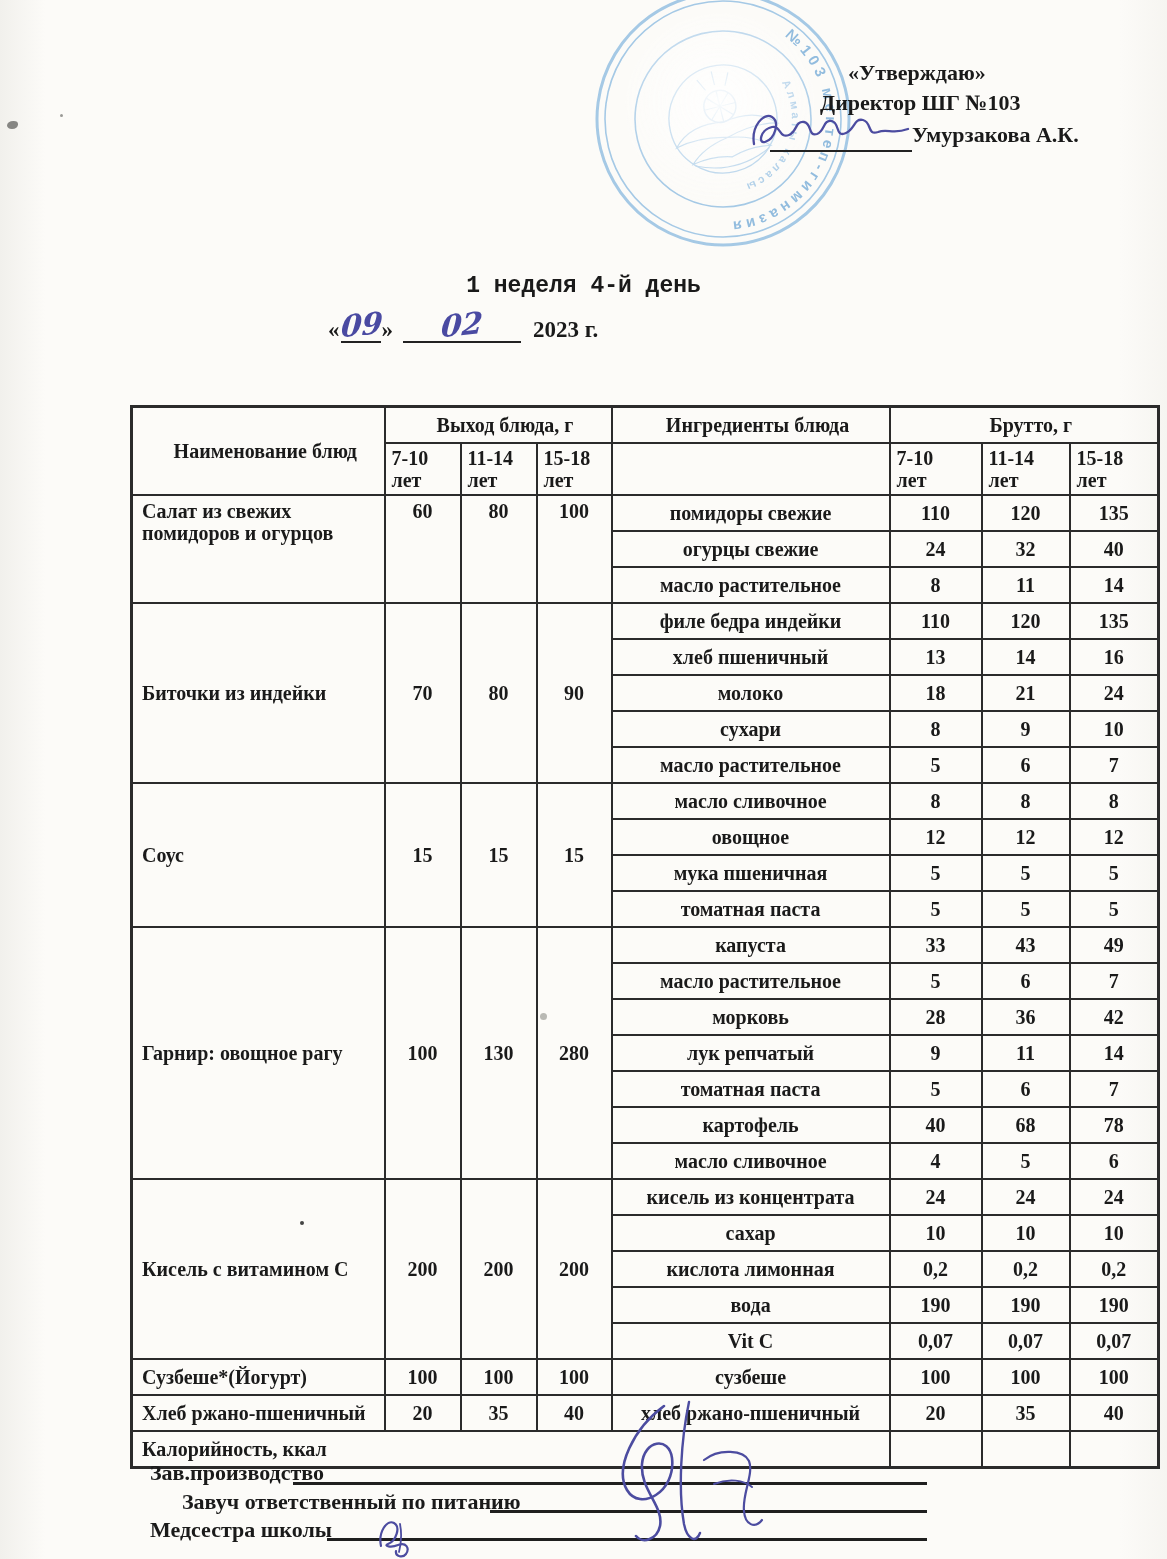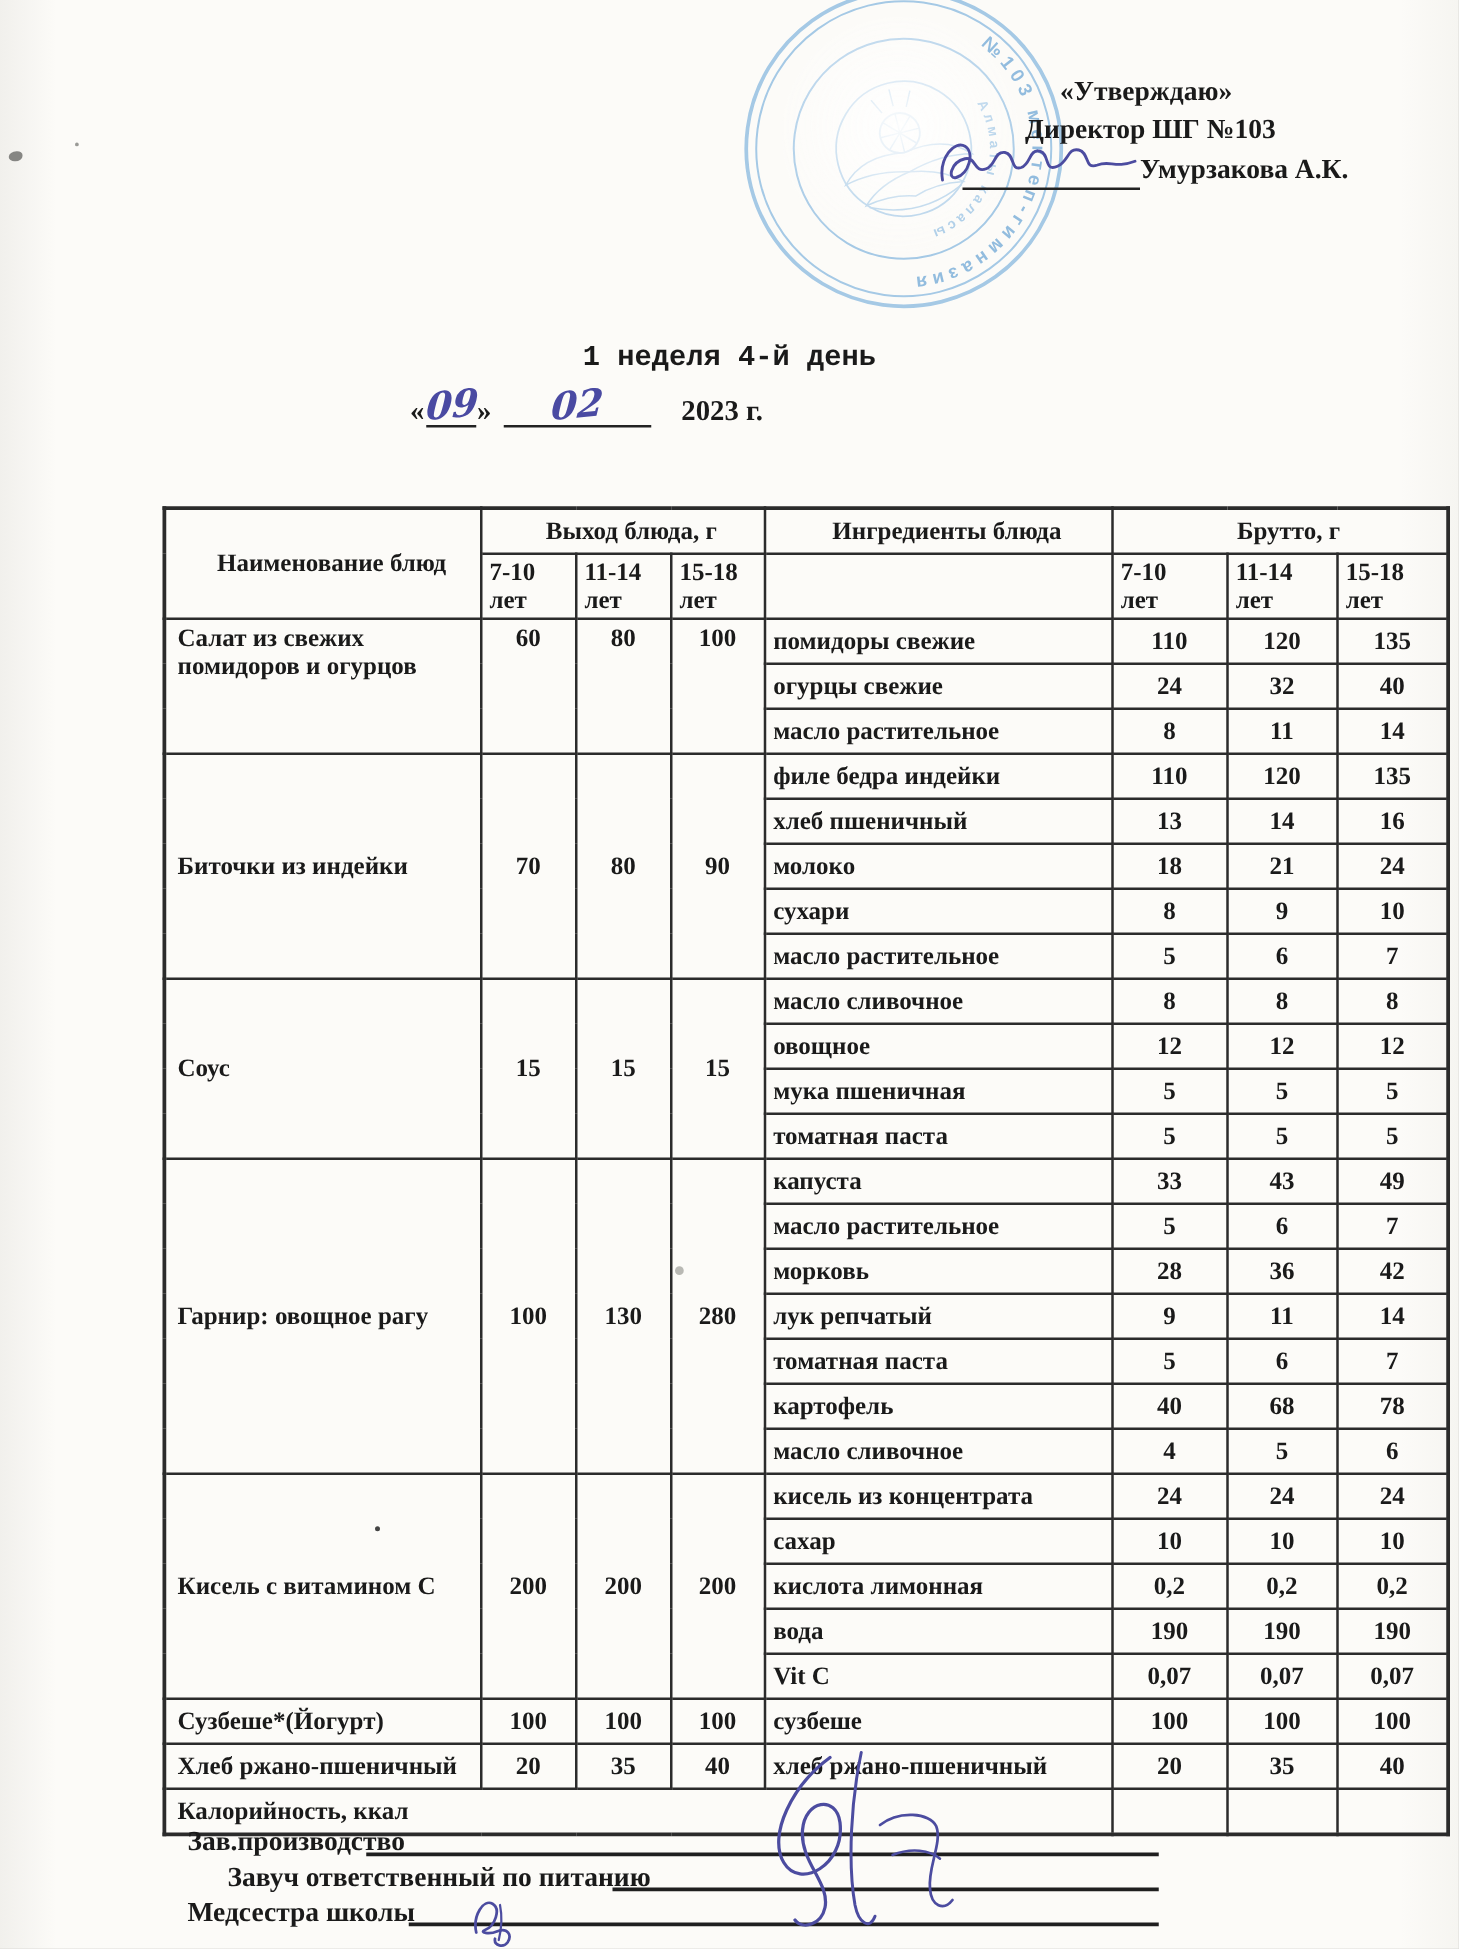--- a/index.html
+++ b/index.html
@@ -15,37 +15,37 @@
   
   .approve-line{position:absolute;font-weight:bold;font-size:22px;white-space:nowrap;}
   .sig-director{position:absolute;left:748px;top:108px;width:168px;height:46px;}
   .sig-underline{position:absolute;left:770px;top:118px;width:142px;height:32px;border-bottom:2.5px solid #222;}
   
   .day-title{position:absolute;left:0;top:273px;width:100%;text-align:center;font-weight:bold;font-size:23px;font-family:Liberation Mono, monospace;}
   .menu-title{position:absolute;left:322px;top:314px;font-weight:bold;font-size:23px;display:flex;align-items:flex-end;white-space:nowrap;}
   .hand{font-family:"DejaVu Serif", serif;font-style:italic;font-weight:bold;color:#4a4aa2;font-size:30px;line-height:22px;display:inline-block;transform:rotate(-6deg) skewX(-10deg);}
   .day-slot{display:inline-block;width:40px;text-align:center;border-bottom:2.5px solid #222;margin:0 1px;}
   .month-slot{display:inline-block;width:118px;text-align:center;border-bottom:2.5px solid #222;margin:0 12px 0 10px;}
-  .year{margin-left:12px;}
+  .year{margin-left:0;}
   
   .menu-table{
     position:absolute;left:130px;top:405px;width:1027px;
     border-collapse:collapse;table-layout:fixed;
     border:3px solid #2b2b2b;
   }
   .menu-table td{
     border:2px solid #2b2b2b;
     font-weight:bold;font-size:20px;line-height:1.12;
     padding:2px 6px;height:30px;vertical-align:middle;overflow:hidden;
   }
   .menu-table td.hdr{text-align:center;padding-left:20px;}
   .menu-table td.age{text-align:left;white-space:pre-line;height:46px;}
   .menu-table td.dish{padding-left:9px;}
   .menu-table td.vtop{vertical-align:top;padding-top:4px;}
-  .menu-table td.ing{}
+  .menu-table td.ing{text-align:center;}
   .menu-table td.num{text-align:center;}
   .menu-table td.cal{padding-left:9px;}
   
   .foot-label{position:absolute;font-weight:bold;font-size:22px;white-space:nowrap;}
   .foot-line{position:absolute;border-bottom:3px solid #1f1f1f;height:0;}
   .sig-big{position:absolute;left:592px;top:1398px;width:195px;height:152px;}
   .sig-small{position:absolute;left:370px;top:1512px;width:60px;height:47px;}
   
   .speck1{position:absolute;left:7px;top:121px;width:11px;height:8px;background:#6a6a68;border-radius:60% 40% 55% 45%;opacity:.8;}
   .speck2{position:absolute;left:60px;top:114px;width:3px;height:3px;background:#9a9a96;border-radius:50%;}

